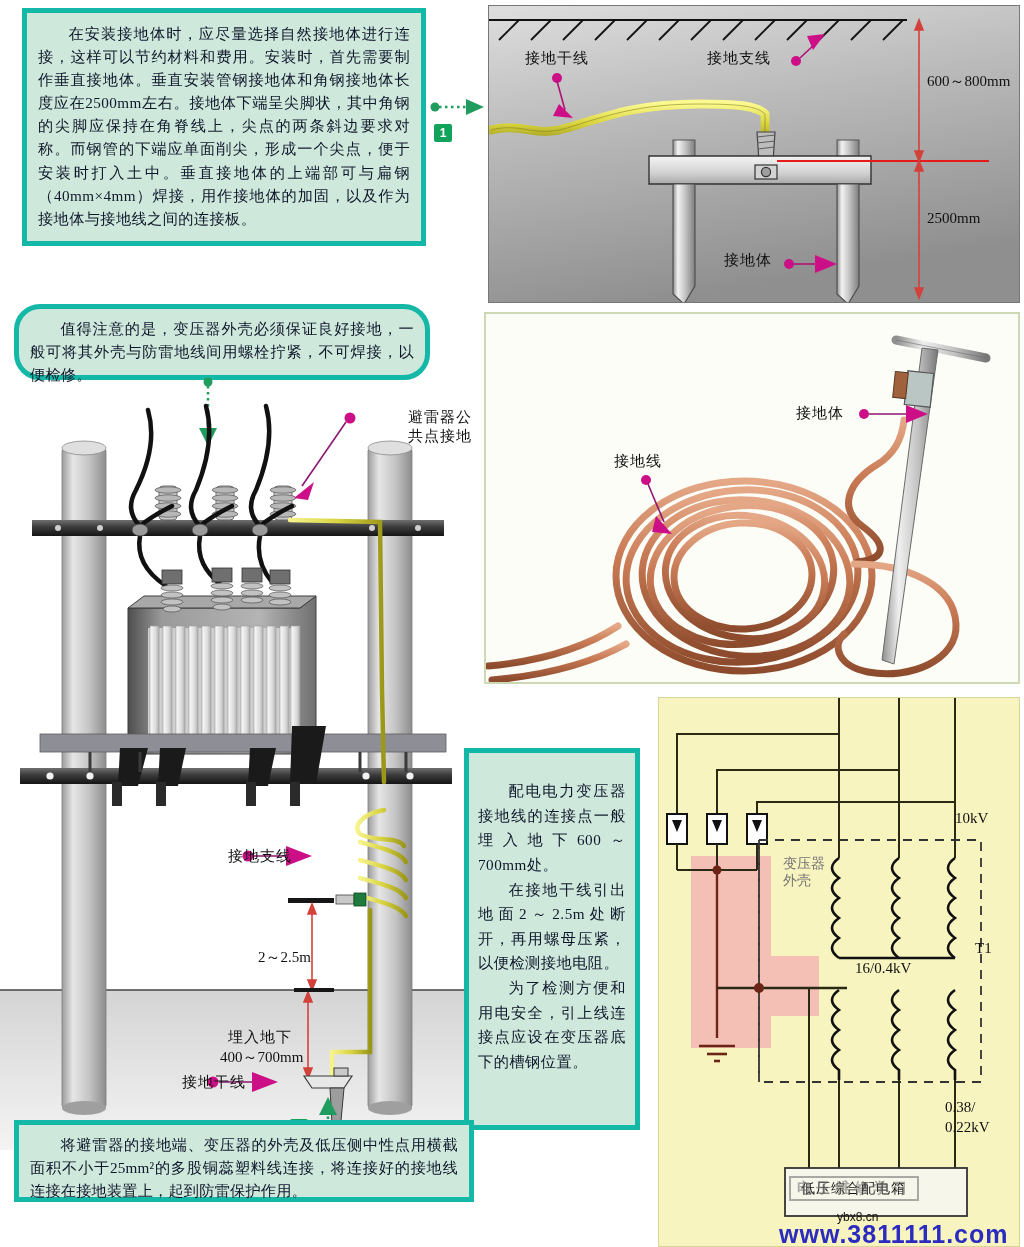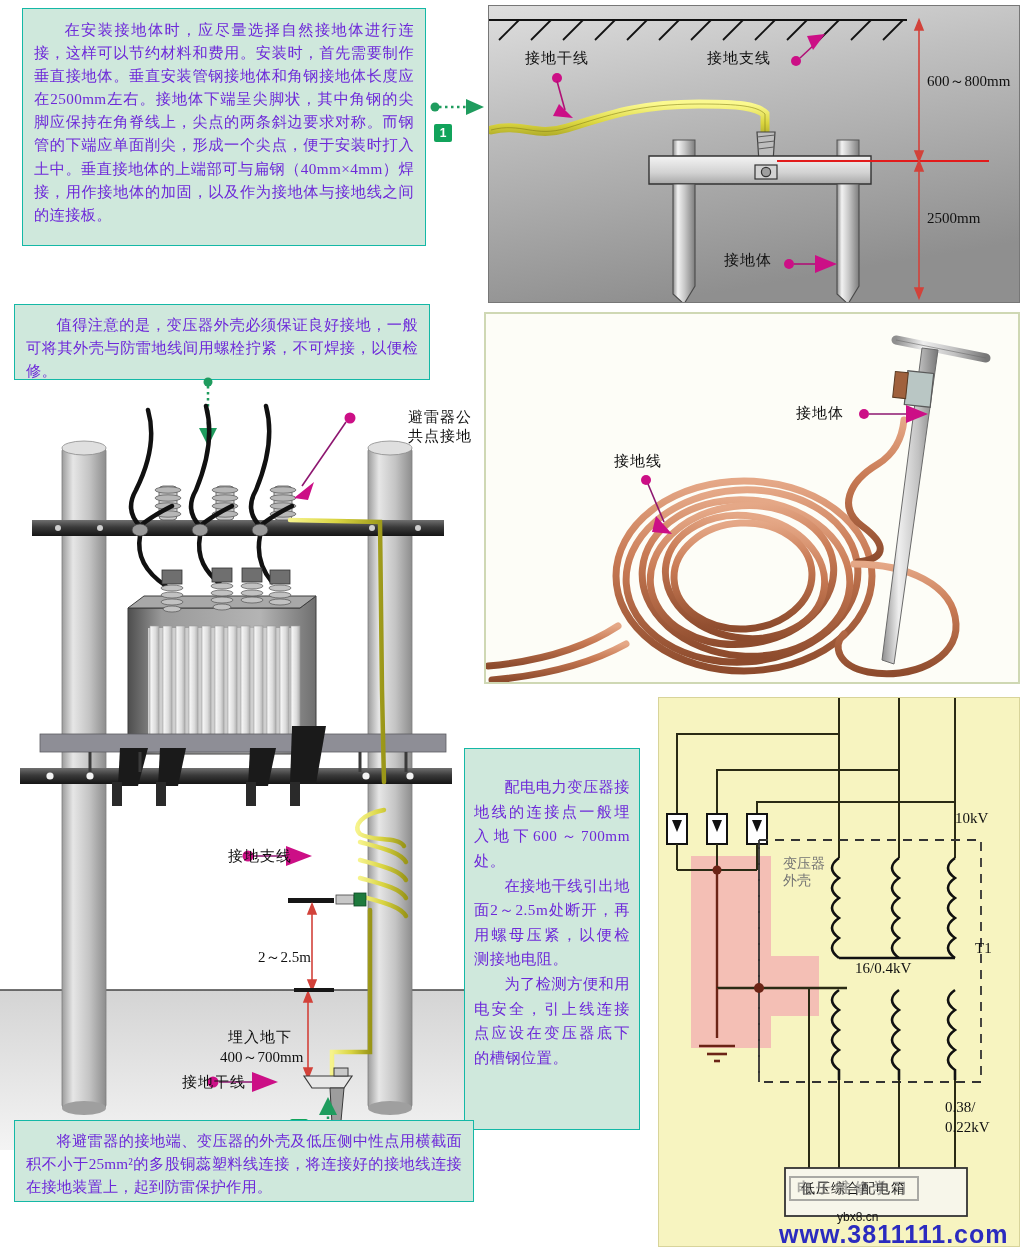--- a/index.html
+++ b/index.html
@@ -2,22 +2,22 @@
 <html><head>
 <meta charset="utf-8">
 <style>
   html,body{margin:0;padding:0;background:#fff;}
   body{width:1024px;height:1247px;position:relative;overflow:hidden;
        font-family:"Liberation Serif","DejaVu Serif",serif;}
   .abs{position:absolute;}
 
   
   .note{
-    background:#cfe8dc;border:1px solid #14b8a6;
-    color:#6d28d9;line-height:1.52;text-align:justify;
+    background:#cfe8dc;border:5px solid #14b8a6;
+    color:#0f172a;line-height:1.52;text-align:justify;
     box-sizing:border-box;
   }
   .note p{margin:0;text-indent:2em;}
   .note.big{font-size:15.2px;padding:9px 11px;letter-spacing:.4px;}
   .note.mid{font-size:15.2px;padding:8px 11px;letter-spacing:.2px;}
   .note.col{font-size:15.2px;padding:26px 9px;letter-spacing:.5px;line-height:1.62;}
 
   
   .badge{
     width:18px;height:18px;background:#11a35b;color:#fff;
@@ -165,21 +165,21 @@
     </g>
   </svg>
 
   <div class="abs lbl" style="left:36px;top:43px;">接地干线</div>
   <div class="abs lbl" style="left:218px;top:43px;">接地支线</div>
   <div class="abs lbl" style="left:235px;top:245px;">接地体</div>
   <div class="abs dim" style="left:438px;top:66px;">600～800mm</div>
   <div class="abs dim" style="left:438px;top:204px;">2500mm</div>
 </div>
 
-<div class="abs note mid" style="left:14px;top:304px;width:416px;height:76px;">
+<div class="abs note mid" style="left:14px;top:304px;width:416px;height:76px;border-radius:26px;">
   <p>值得注意的是，变压器外壳必须保证良好接地，一般可将其外壳与防雷地线间用螺栓拧紧，不可焊接，以便检修。</p>
 </div>
 
 <svg class="abs" style="left:196px;top:378px;width:24px;height:72px;">
   <circle cx="12" cy="4" r="4.5" fill="#1f9c5e"></circle>
   <line x1="12" y1="8" x2="12" y2="52" stroke="#1f9c5e" stroke-width="2.5" stroke-dasharray="2.5,3.5"></line>
   <polygon points="3,50 21,50 12,68" fill="#1f9c5e"></polygon>
 </svg>
 
 <div class="abs panel" id="photo-ground-wire" style="left:484px;top:312px;width:536px;height:372px;">

